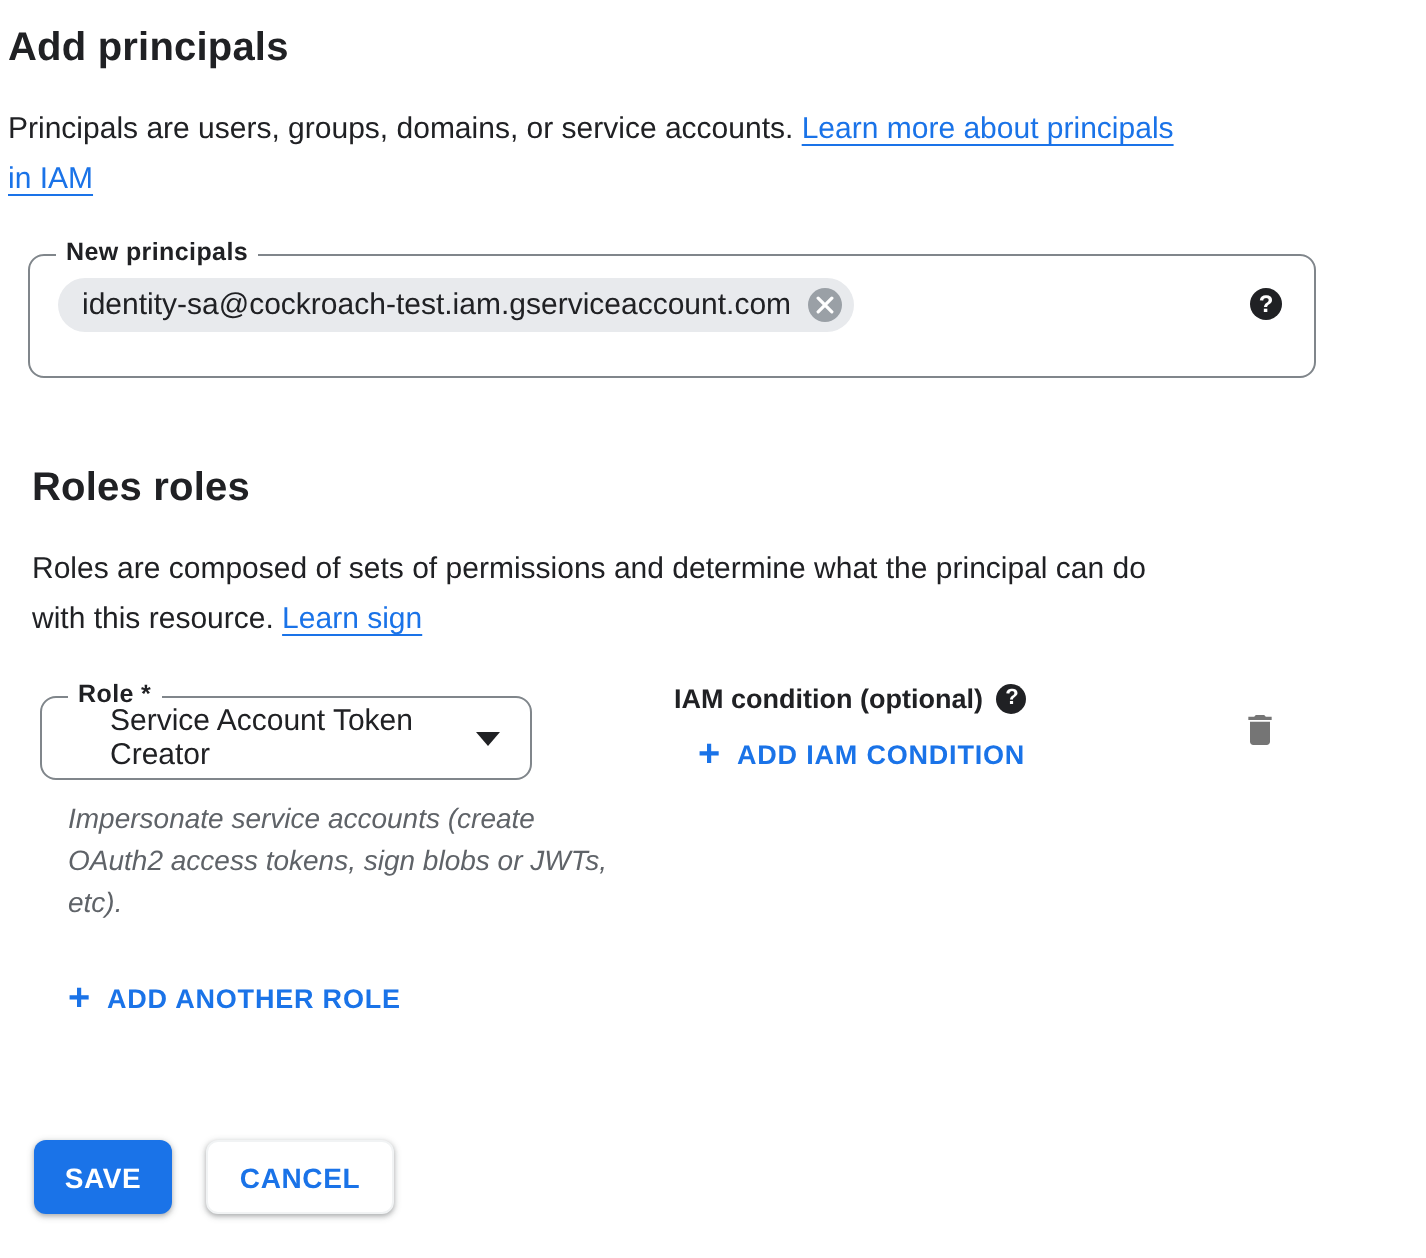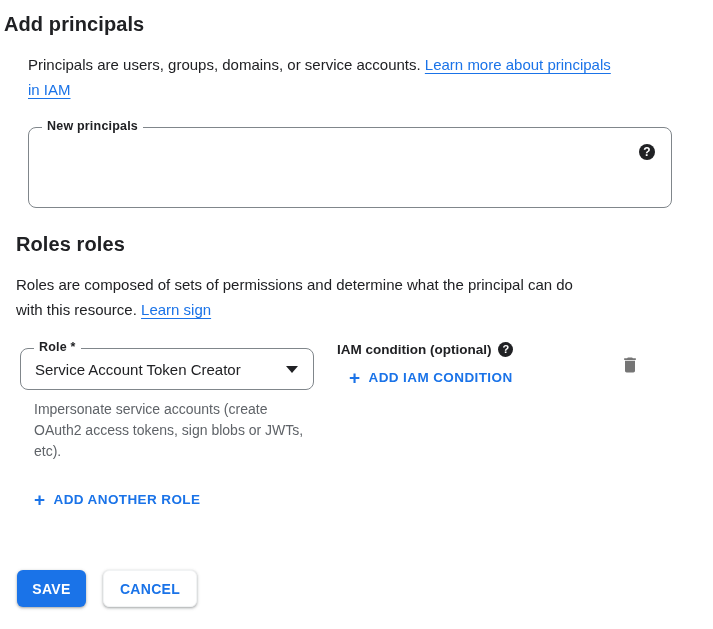--- a/index.html
+++ b/index.html
@@ -115,20 +115,21 @@
     border-right: 6px solid transparent;
     border-top: 7px solid #202124;
     margin-right: 15px;
   }
   .helper-text {
     position: absolute;
     margin: 0;
     font-size: 14px;
     line-height: 21px;
     color: #5f6368;
+    font-style: italic;
   }
   .iam-label-row {
     position: absolute;
     display: flex;
     align-items: center;
     gap: 7px;
     font-size: 13.5px;
     font-weight: 700;
     color: #202124;
   }
@@ -187,38 +188,46 @@
     box-shadow: 0 1px 2px rgba(60,64,67,.3), 0 1px 3px 1px rgba(60,64,67,.15);
   }
 </style>
 </head>
 <body>
 
 <div class="screen">
 
   <h1 class="section-title" style="left:4px; top:13px;">Add principals</h1>
 
-  <p class="para" style="left:28px; top:52px; width:660px;">
+  <p class="para" style="left:4px; top:52px; width:660px;">
     <span class="line"><span>Principals are users, groups, domains, or service accounts. </span><a class="link">Learn more about principals</a></span>
     <span class="line"><a class="link">in IAM</a></span>
   </p>
 
-  <div class="outlined" style="left:28px; top:127px; width:644px; height:81px;text-align:center;">
+  <div class="outlined" style="left:14px; top:127px; width:644px; height:62px;text-align:center;">
     <span class="float-label">New principals</span>
+    <span class="chip">
+      <span>identity-sa@cockroach-test.iam.gserviceaccount.com</span>
+      <span class="chip-remove">
+        <svg width="9" height="9" viewBox="0 0 10 10">
+          <path d="M1.2 1.2 L8.8 8.8 M8.8 1.2 L1.2 8.8" stroke="#ffffff" stroke-width="1.8" stroke-linecap="round"></path>
+        </svg>
+      </span>
+    </span>
     <span class="help-badge" style="position:absolute; right:16px; top:16px;">?</span>
   </div>
 
   <h2 class="section-title" style="left:16px; top:233px;">Roles roles</h2>
 
   <p class="para" style="left:16px; top:272px; width:670px;">
     <span class="line">Roles are composed of sets of permissions and determine what the principal can do</span>
     <span class="line"><span>with this resource. </span><a class="link">Learn sign</a></span>
   </p>
 
-  <div class="outlined" style="left:20px; top:348px; width:294px; height:42px;">
+  <div class="outlined" style="left:20px; top:348px; width:246px; height:42px;padding-left:20px;">
     <span class="float-label">Role *</span>
     <span class="select-inner">
       <span class="select-value">Service Account Token Creator</span>
       <span class="caret"></span>
     </span>
   </div>
 
   <p class="helper-text" style="left:34px; top:399px; width:278px;">Impersonate service accounts (create OAuth2 access tokens, sign blobs or JWTs, etc).</p>
 
   <div class="iam-label-row" style="left:337px; top:342px;">

